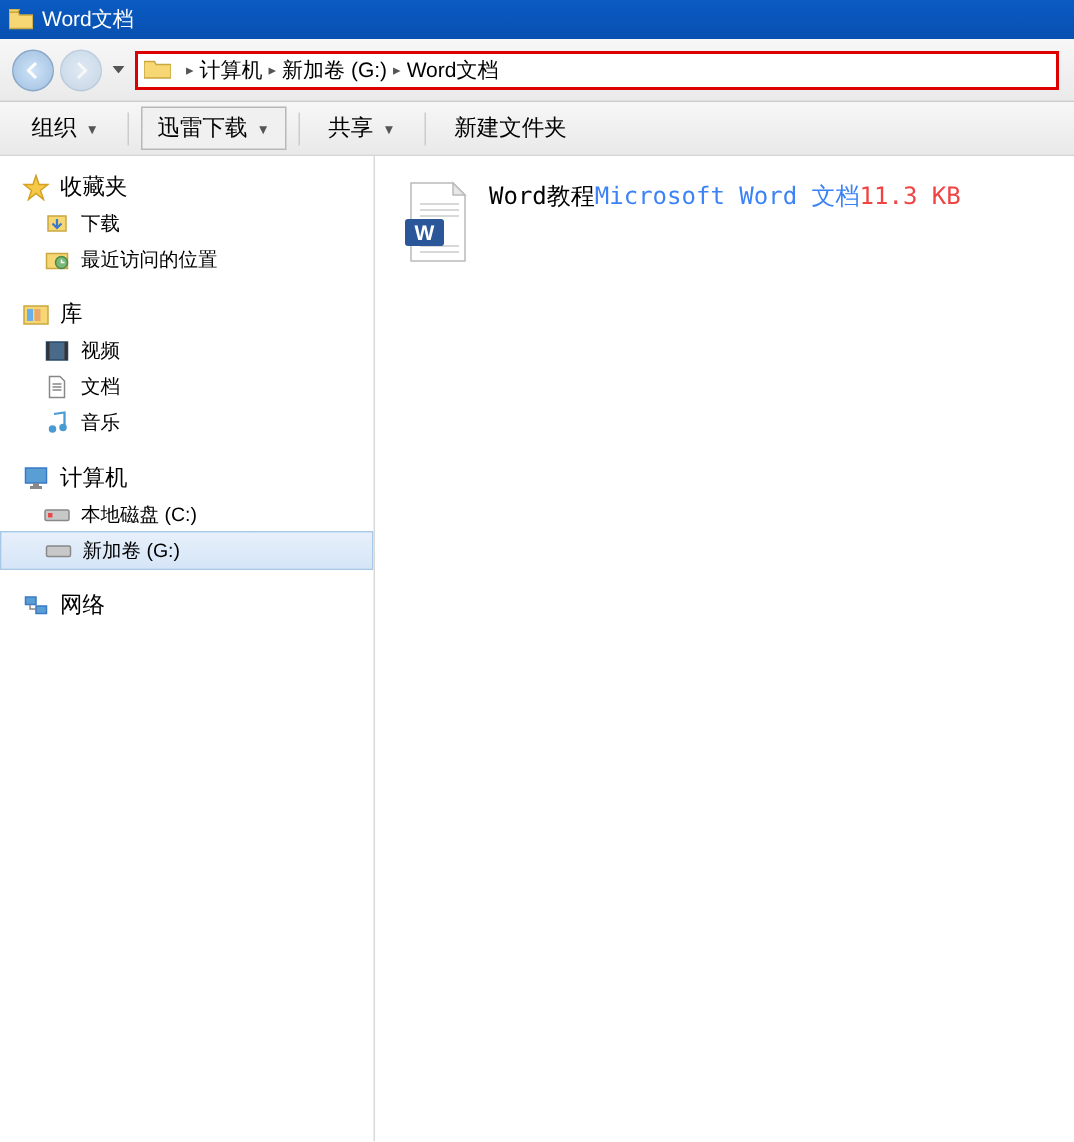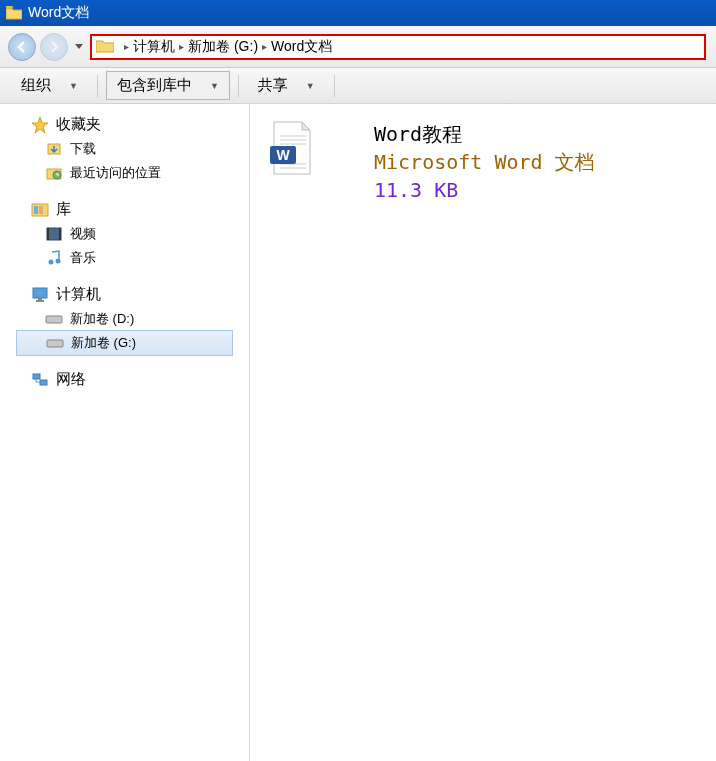--- a/index.html
+++ b/index.html
@@ -13,40 +13,40 @@
 .nav-btn { width: 28px; height: 28px; border-radius: 50%; border: 1px solid #8aa8c8; display: flex; align-items: center; justify-content: center; background: radial-gradient(#cfe3f7, #9fbfe0); cursor: pointer; }
 .nav-btn.disabled { opacity: 0.5; }
 .dropdown-small { width: 14px; height: 24px; display: flex; align-items: center; justify-content: center; cursor: pointer; }
 
 .breadcrumb { flex: 1; height: 26px; background: #fff; border: 2px solid #d00; display: flex; align-items: center; padding: 0 4px; margin-right: 2px; }
 .bc-folder-icon { width: 18px; height: 16px; margin-right: 6px; }
 .bc-sep { color: #555; margin: 0 4px; font-size: 10px; }
 .bc-item { color: #000; font-size: 14px; cursor: pointer; }
 
 .toolbar { background: linear-gradient(#f7f7f7, #e9e9e9); height: 36px; display: flex; align-items: center; padding: 0 10px; gap: 6px; border-bottom: 1px solid #d4d4d4; }
-.tb-btn { padding: 4px 10px; display: flex; align-items: center; gap: 16px; font-size: 15px; cursor: pointer; border: 1px solid transparent; }
+.tb-btn { padding: 4px 10px; display: flex; align-items: center; gap: 4px; font-size: 15px; cursor: pointer; border: 1px solid transparent; }
 .tb-btn.lib { border: 1px solid #b8b8b8; background: #f0f0f0; }
 .tb-arrow { font-size: 9px; color: #555; margin-left: 2px; }
 .tb-divider { width: 1px; height: 22px; background: #ccc; margin: 0 2px; }
 
 .content { display: flex; height: calc(100% - 104px); }
-.sidebar { width: 250px; border-right: 1px solid #d9d9d9; padding: 8px 16px; overflow-y: auto; }
+.sidebar { width: 250px; border-right: 1px solid #d9d9d9; padding: 8px 0; overflow-y: auto; }
 .tree-group { margin-bottom: 12px; }
 .tree-item { display: flex; align-items: center; padding: 3px 0 3px 28px; cursor: pointer; font-size: 13px; }
 .tree-item.header { padding-left: 14px; font-size: 15px; }
 .tree-item.selected { background: linear-gradient(#e8f0fb, #d5e5f7); border: 1px solid #a8c8e8; margin: -1px 0; }
 .tree-icon { width: 20px; height: 18px; margin-right: 6px; display: inline-flex; align-items: center; justify-content: center; flex-shrink: 0; }
 
 .main { flex: 1; padding: 12px; }
 .file-item { display: flex; align-items: flex-start; gap: 12px; cursor: pointer; padding: 4px; }
 .file-icon { width: 48px; height: 56px; }
-.file-details { display: flex; flex-direction: column; font-family: SimSun, monospace; font-size: 20px; line-height: 1.4; margin-left: 48px; }
+.file-details { display: flex; flex-direction: row; font-family: SimSun, monospace; font-size: 16px; line-height: 1.4; }
 .file-name { color: #000; }
-.file-type { color: #a16207; }
-.file-size { color: #6d28d9; }
+.file-type { color: #3b82f6; }
+.file-size { color: #ef4444; }
 </style>
 </head>
 <body>
 
 <div class="titlebar">
   <span class="titlebar-icon">
     <svg width="16" height="14" viewBox="0 0 16 14">
         <path d="M0 2 L6 2 L7 4 L16 4 L16 13 L0 13 Z" fill="#f7d774" stroke="#c9a840"></path>
         <path d="M0 2 L6 2 L7 0 L0 0 Z" fill="#f7d774" stroke="#c9a840"></path>
       </svg>
@@ -85,29 +85,32 @@
   </div>
 </div>
 
 <div class="toolbar">
   <div class="tb-btn">
     <span>组织</span>
     <span class="tb-arrow">▼</span>
   </div>
   <div class="tb-divider"></div>
   <div class="tb-btn lib">
-    <span>包含到库中</span>
+    <span>迅雷下载</span>
     <span class="tb-arrow">▼</span>
   </div>
   <div class="tb-divider"></div>
   <div class="tb-btn">
     <span>共享</span>
     <span class="tb-arrow">▼</span>
   </div>
   <div class="tb-divider"></div>
+  <div class="tb-btn">
+    <span>新建文件夹</span>
+  </div>
 </div>
 
 <div class="content">
   <div class="sidebar">
 
     <div class="tree-group">
       <div class="tree-item header">
         <span class="tree-icon">
           <svg width="18" height="18" viewBox="0 0 18 18">
               <path d="M9 1 L11 7 L17 7 L12 11 L14 17 L9 13 L4 17 L6 11 L1 7 L7 7 Z" fill="#f7c948" stroke="#d4a020"></path>
@@ -153,20 +156,29 @@
               <rect x="1" y="1" width="14" height="12" fill="#4a6a8a" stroke="#2a4a6a"></rect>
               <rect x="1" y="1" width="2" height="12" fill="#333"></rect>
               <rect x="13" y="1" width="2" height="12" fill="#333"></rect>
             </svg>
         </span>
         <span>视频</span>
       </div>
       <div class="tree-item">
         <span class="tree-icon">
           <svg width="14" height="16" viewBox="0 0 14 16">
+              <path d="M2 1 L9 1 L12 4 L12 15 L2 15 Z" fill="#fff" stroke="#888"></path>
+              <path d="M4 6 L10 6 M4 8 L10 8 M4 10 L10 10" stroke="#888"></path>
+            </svg>
+        </span>
+        <span>文档</span>
+      </div>
+      <div class="tree-item">
+        <span class="tree-icon">
+          <svg width="14" height="16" viewBox="0 0 14 16">
               <path d="M5 2 L12 1 L12 11" stroke="#4a9ad4" stroke-width="1.5" fill="none"></path>
               <circle cx="4" cy="12" r="2.5" fill="#4a9ad4"></circle>
               <circle cx="11" cy="11" r="2.5" fill="#4a9ad4"></circle>
             </svg>
         </span>
         <span>音乐</span>
       </div>
     </div>
 
     <div class="tree-group">
@@ -177,23 +189,24 @@
               <rect x="7" y="11" width="4" height="2" fill="#888"></rect>
               <rect x="5" y="13" width="8" height="2" fill="#888"></rect>
             </svg>
         </span>
         <span>计算机</span>
       </div>
       <div class="tree-item">
         <span class="tree-icon">
             <svg width="18" height="12" viewBox="0 0 18 12">
               <rect x="1" y="3" width="16" height="7" rx="1" fill="#c8c8c8" stroke="#888"></rect>
+              <rect x="3" y="5" width="3" height="3" fill="#e84a4a"></rect>
             </svg>
           </span>
-        <span>新加卷 (D:)</span>
+        <span>本地磁盘 (C:)</span>
       </div>
       <div class="tree-item selected">
         <span class="tree-icon">
             <svg width="18" height="12" viewBox="0 0 18 12">
               <rect x="1" y="3" width="16" height="7" rx="1" fill="#c8c8c8" stroke="#888"></rect>
             </svg>
           </span>
         <span>新加卷 (G:)</span>
       </div>
     </div>

